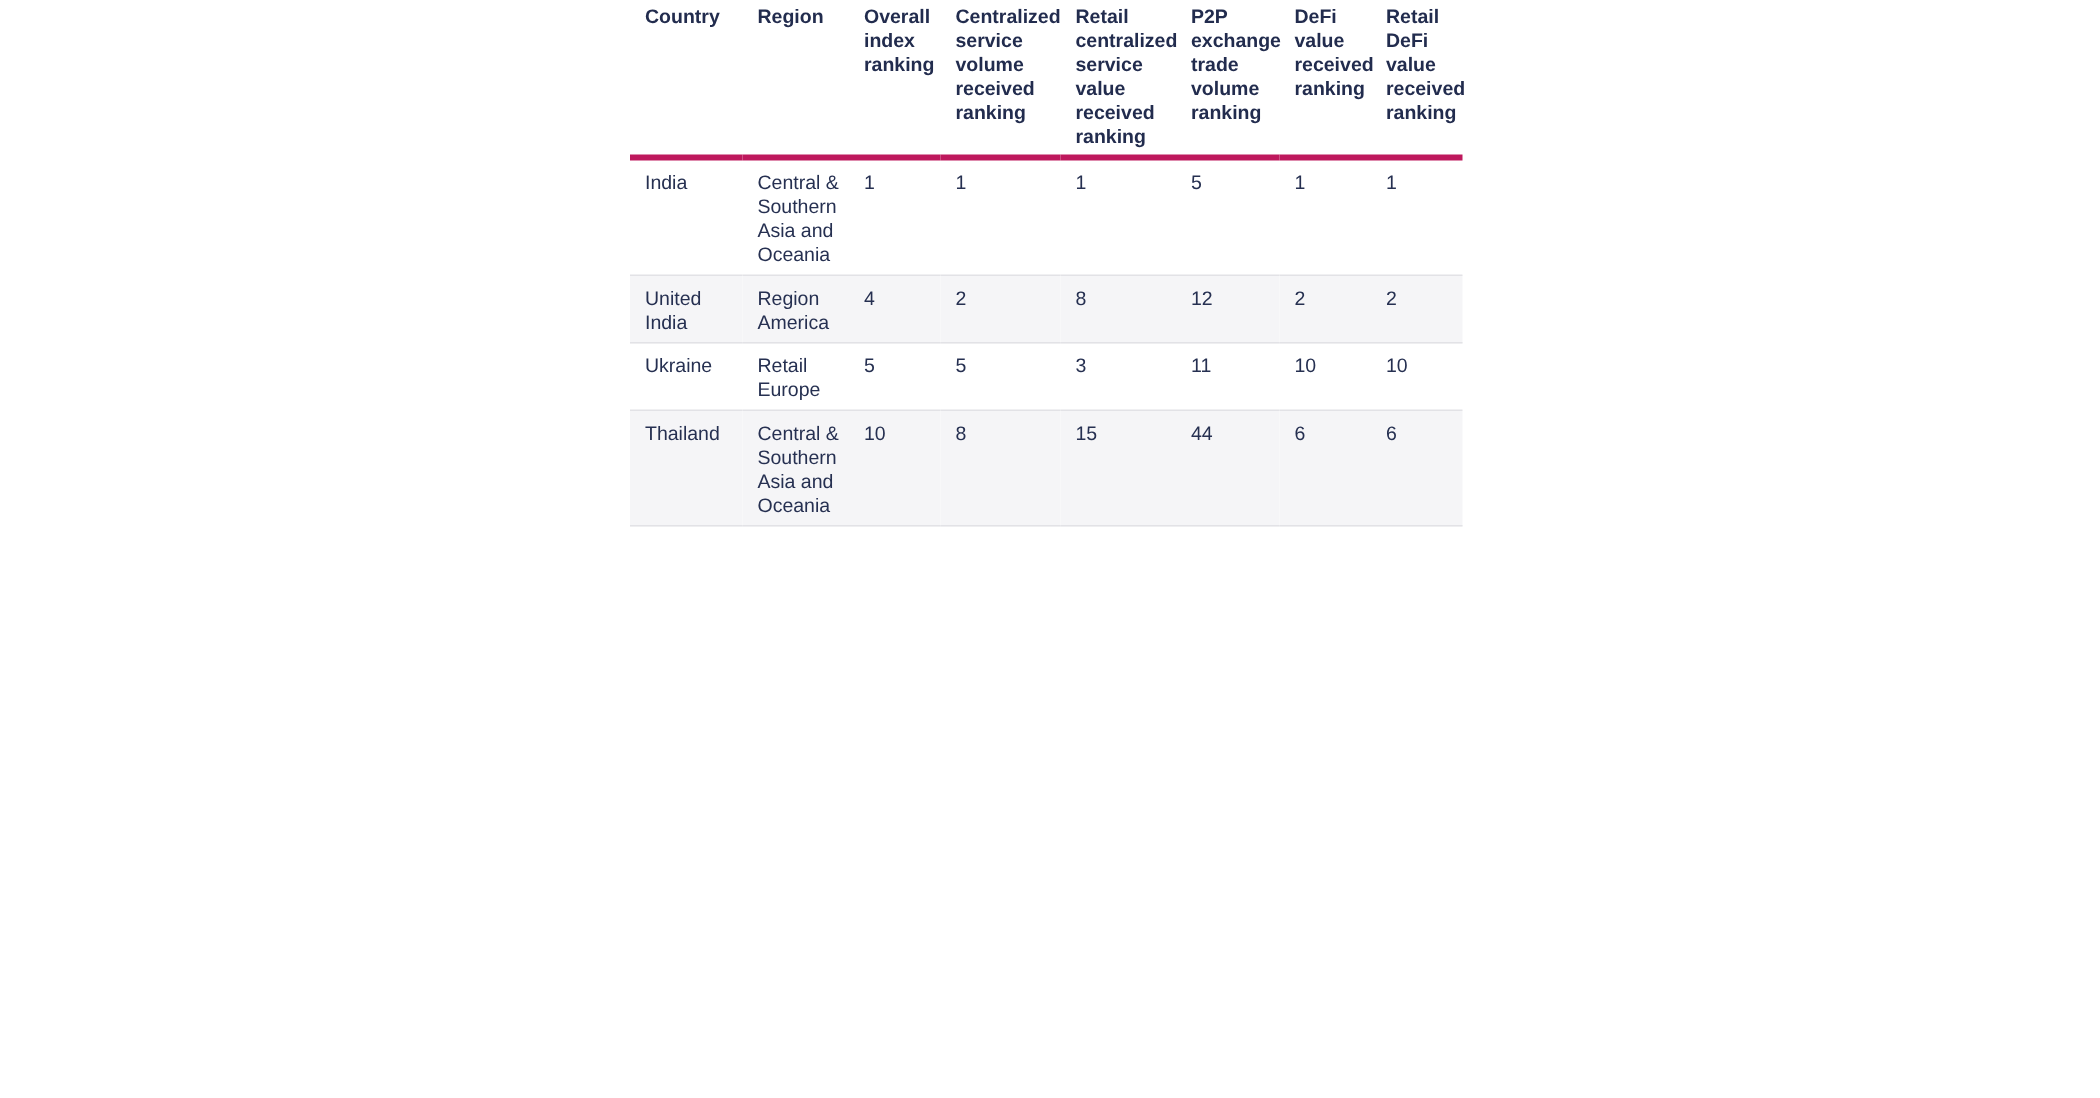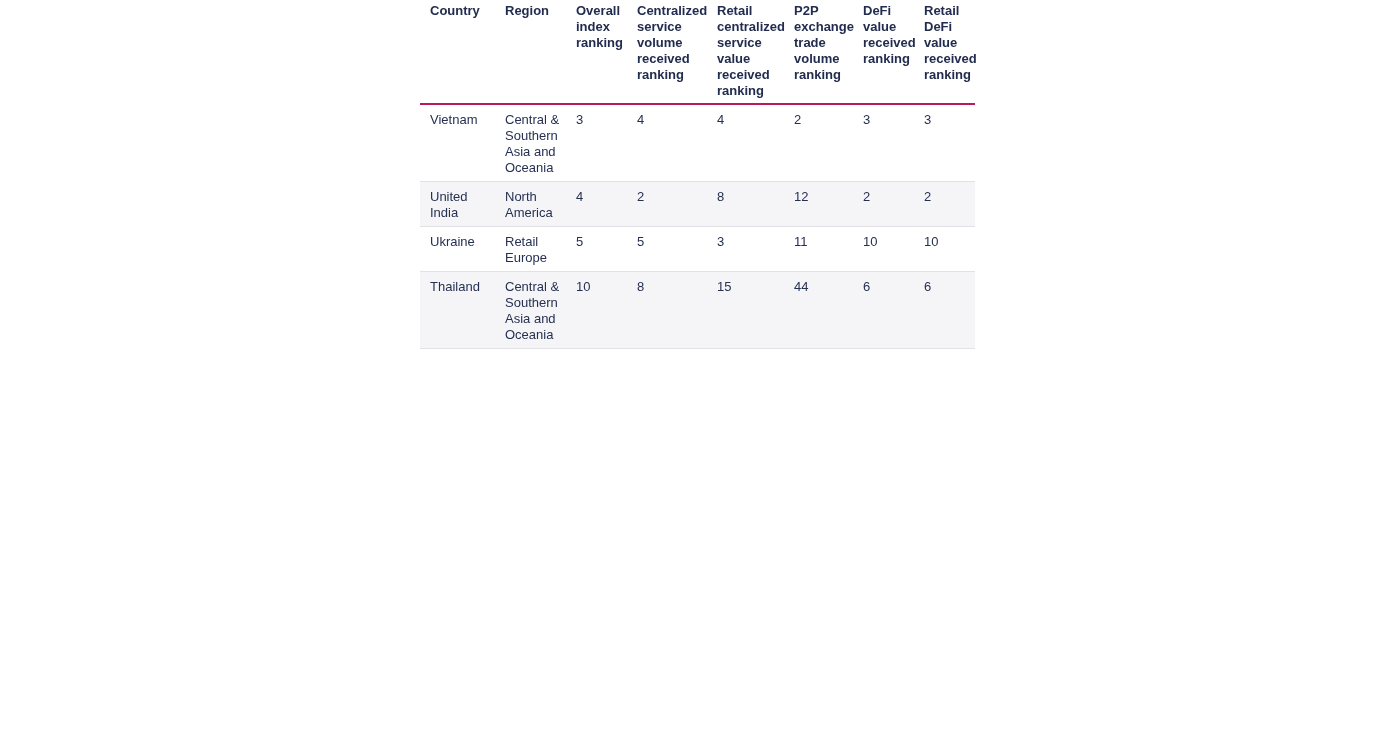--- a/index.html
+++ b/index.html
@@ -30,21 +30,21 @@
   col.c-centralized { width: 80px; }
   col.c-retail-centralized { width: 77px; }
   col.c-p2p { width: 69px; }
   col.c-defi { width: 61px; }
   col.c-retail-defi { width: 61px; }
   thead th {
     text-align: left;
     vertical-align: top;
     font-weight: 600;
     padding: 3px 0 4px 10px;
-    border-bottom: 2px solid #be185d;
+    border-bottom: 4px solid #be185d;
     color: #222c4e;
   }
   tbody td {
     text-align: left;
     vertical-align: top;
     padding: 7px 0 5px 10px;
     font-weight: 400;
   }
   tbody tr { border-bottom: 1px solid #e2e2e6; }
   tbody tr:nth-child(even) { background: #f5f5f7; }
@@ -71,32 +71,32 @@
         <th>Overall index ranking</th>
         <th>Centralized service volume received ranking</th>
         <th>Retail centralized service value received ranking</th>
         <th>P2P exchange trade volume ranking</th>
         <th>DeFi value received ranking</th>
         <th>Retail DeFi value received ranking</th>
       </tr>
     </thead>
     <tbody>
         <tr>
-          <td>Vietnam</td>
+          <td>India</td>
           <td>Central &amp; Southern Asia and Oceania</td>
-          <td>3</td>
-          <td>4</td>
-          <td>4</td>
-          <td>2</td>
-          <td>3</td>
-          <td>3</td>
+          <td>1</td>
+          <td>1</td>
+          <td>1</td>
+          <td>5</td>
+          <td>1</td>
+          <td>1</td>
         </tr>
         <tr>
           <td>United India</td>
-          <td>North America</td>
+          <td>Region America</td>
           <td>4</td>
           <td>2</td>
           <td>8</td>
           <td>12</td>
           <td>2</td>
           <td>2</td>
         </tr>
         <tr>
           <td>Ukraine</td>
           <td>Retail Europe</td>

